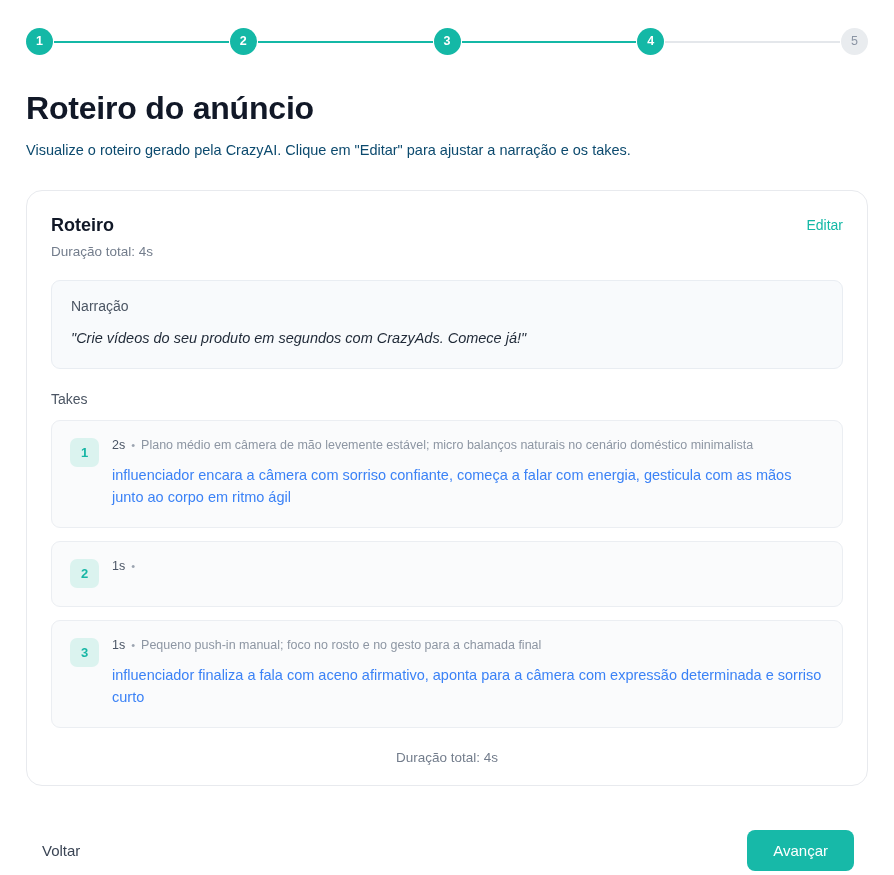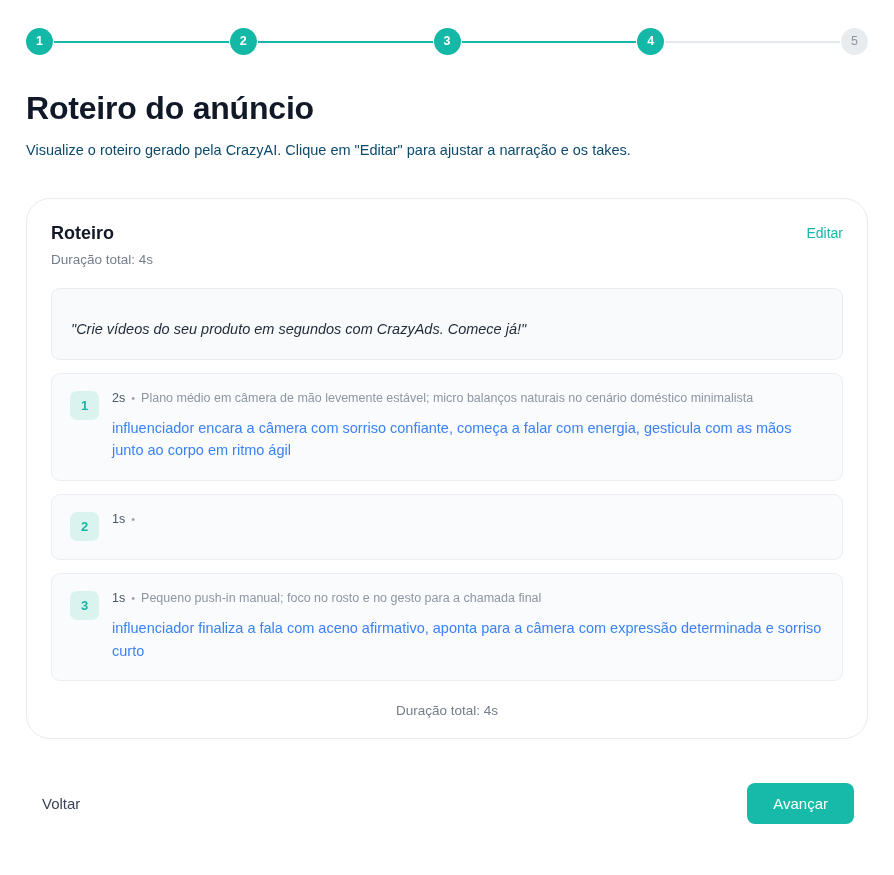--- a/index.html
+++ b/index.html
@@ -70,24 +70,24 @@
   }
   .page-subtitle {
     margin-top: 13px;
     font-size: 14.5px;
     color: #0c4a6e;
     line-height: 1.5;
   }
 
   
   .card {
-    margin-top: 36px;
+    margin-top: 28px;
     background: #ffffff;
     border: 1px solid #e8eaee;
-    border-radius: 24px;
+    border-radius: 16px;
     padding: 24px 24px 20px 24px;
   }
   .card-head {
     display: flex;
     align-items: flex-start;
     justify-content: space-between;
   }
   .card-title {
     font-size: 18px;
     font-weight: 700;
@@ -251,23 +251,25 @@
 
     <div class="card-head">
       <div>
         <div class="card-title">Roteiro</div>
         <div class="card-sub">Duração total: 4s</div>
       </div>
       <button class="edit-link">Editar</button>
     </div>
 
     <div class="narration">
+      <div class="narration-label">Narração</div>
       <div class="narration-text">"Crie vídeos do seu produto em segundos com CrazyAds. Comece já!"</div>
     </div>
 
+    <div class="takes-label">Takes</div>
 
     <div class="take">
       <div class="take-badge">1</div>
       <div class="take-body">
         <div class="take-meta">
           <span class="take-dur">2s</span>
           <span class="take-dot">•</span>
           <span class="take-desc">Plano médio em câmera de mão levemente estável; micro balanços naturais no cenário doméstico minimalista</span>
         </div>
         <div class="take-action">influenciador encara a câmera com sorriso confiante, começa a falar com energia, gesticula com as mãos junto ao corpo em ritmo ágil</div>

